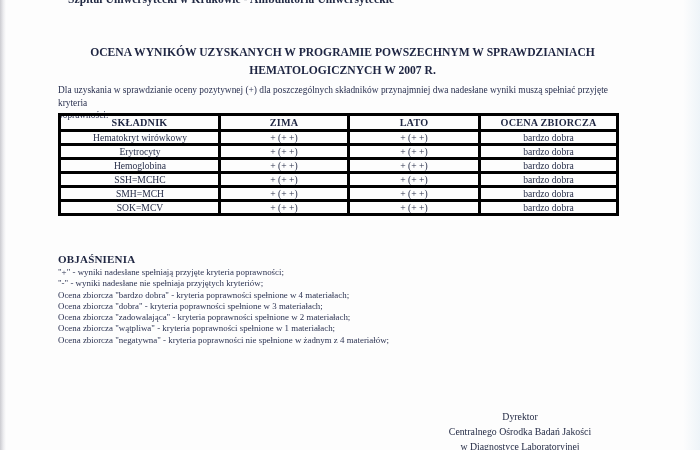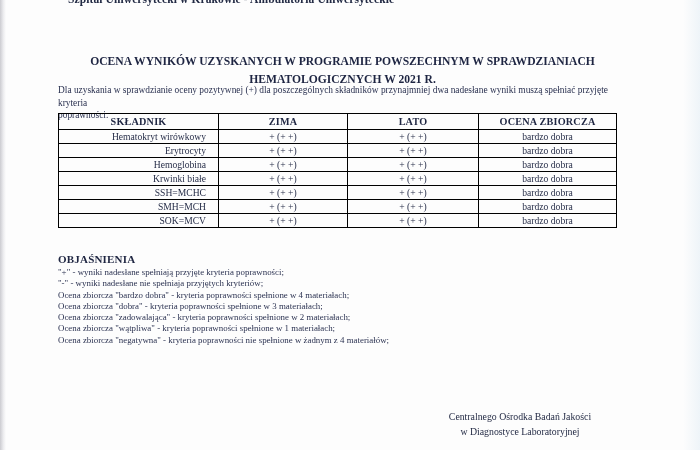--- a/index.html
+++ b/index.html
@@ -21,47 +21,47 @@
   .scan-edge-right {
     position: absolute; right: 0; top: 0; width: 17px; height: 450px;
     background: linear-gradient(270deg, #eef4f8 0%, rgba(255,255,255,0) 100%);
   }
   .address {
     position: absolute; left: 68px; top: -8px;
     font-weight: bold; font-size: 11.5px; line-height: 15px;
     letter-spacing: .1px; color: #222a44;
   }
   .doc-title {
-    position: absolute; left: 0; top: 53px; width: 685px;
+    position: absolute; left: 0; top: 44px; width: 685px;
     text-align: center; font-weight: bold; font-size: 11.6px;
     line-height: 17.5px; color: #1e2542;
   }
   .note {
     position: absolute; left: 58px; top: 84px; width: 575px;
     font-size: 9.4px; line-height: 12.5px; color: #2a3150;
   }
   table.results {
     position: absolute; left: 58px; top: 113px;
     border-collapse: collapse; table-layout: fixed;
     width: 558px;
   }
   table.results th, table.results td {
-    border: 1px solid #000000;
+    border: 3px solid #000000;
     font-size: 9.6px;
     text-align: center;
     height: 14px;
-    padding: 0 12px;
+    padding: 0 4px;
     color: #262d48;
     overflow: hidden; white-space: nowrap;
   }
   table.results th {
     font-size: 10.2px; font-weight: bold; height: 16px; color: #1f2642;
     letter-spacing: .2px;
   }
-  table.results td.c-skladnik { text-align: right; padding-left: 5px; font-family: Liberation Serif, serif; }
+  table.results td.c-skladnik { text-align: center; padding-left: 5px; font-family: Liberation Serif, serif; }
   .col-skladnik { width: 160px; }
   .col-zima    { width: 129px; }
   .col-lato    { width: 131px; }
   .col-ocena   { width: 138px; }
   .legend-heading {
     position: absolute; left: 58px; top: 253px;
     font-weight: bold; font-size: 11px; letter-spacing: .2px; color: #1f2642;
   }
   .legend-lines {
     position: absolute; left: 58px; top: 267px;
@@ -77,21 +77,21 @@
 
 <div class="scan-edge-left"></div>
 <div class="scan-edge-right"></div>
 
 <div class="address">
   <div>Szpital Uniwersytecki w Krakowie - Ambulatoria Uniwersyteckie</div>
 </div>
 
 <div class="doc-title">
   <div>OCENA WYNIKÓW UZYSKANYCH W PROGRAMIE POWSZECHNYM W SPRAWDZIANIACH</div>
-  <div>HEMATOLOGICZNYCH W 2021 R.</div>
+  <div>HEMATOLOGICZNYCH W 2007 R.</div>
 </div>
 
 <div class="note">
   <div>Dla uzyskania w sprawdzianie oceny pozytywnej (+) dla poszczególnych składników przynajmniej dwa nadesłane wyniki muszą spełniać przyjęte kryteria</div>
   <div>poprawności.</div>
 </div>
 
 <table class="results">
   <colgroup>
     <col class="col-skladnik">
@@ -120,26 +120,20 @@
         <td>+ (+ +)</td>
         <td>bardzo dobra</td>
       </tr>
       <tr>
         <td class="c-skladnik">Hemoglobina</td>
         <td>+ (+ +)</td>
         <td>+ (+ +)</td>
         <td>bardzo dobra</td>
       </tr>
       <tr>
-        <td class="c-skladnik">Krwinki białe</td>
-        <td>+ (+ +)</td>
-        <td>+ (+ +)</td>
-        <td>bardzo dobra</td>
-      </tr>
-      <tr>
         <td class="c-skladnik">SSH=MCHC</td>
         <td>+ (+ +)</td>
         <td>+ (+ +)</td>
         <td>bardzo dobra</td>
       </tr>
       <tr>
         <td class="c-skladnik">SMH=MCH</td>
         <td>+ (+ +)</td>
         <td>+ (+ +)</td>
         <td>bardzo dobra</td>
@@ -158,15 +152,16 @@
     <div>"+" - wyniki nadesłane spełniają przyjęte kryteria poprawności;</div>
     <div>"-" - wyniki nadesłane nie spełniaja przyjętych kryteriów;</div>
     <div>Ocena zbiorcza "bardzo dobra" - kryteria poprawności spełnione w 4 materiałach;</div>
     <div>Ocena zbiorcza "dobra" - kryteria poprawności spełnione w 3 materiałach;</div>
     <div>Ocena zbiorcza "zadowalająca" - kryteria poprawności spełnione w 2 materiałach;</div>
     <div>Ocena zbiorcza "wątpliwa" - kryteria poprawności spełnione w 1 materiałach;</div>
     <div>Ocena zbiorcza "negatywna" - kryteria poprawności nie spełnione w żadnym z 4 materiałów;</div>
   </div>
 
 <div class="signature">
+  <div>Dyrektor</div>
   <div>Centralnego Ośrodka Badań Jakości</div>
   <div>w Diagnostyce Laboratoryjnej</div>
 </div>
 
 </body></html>

